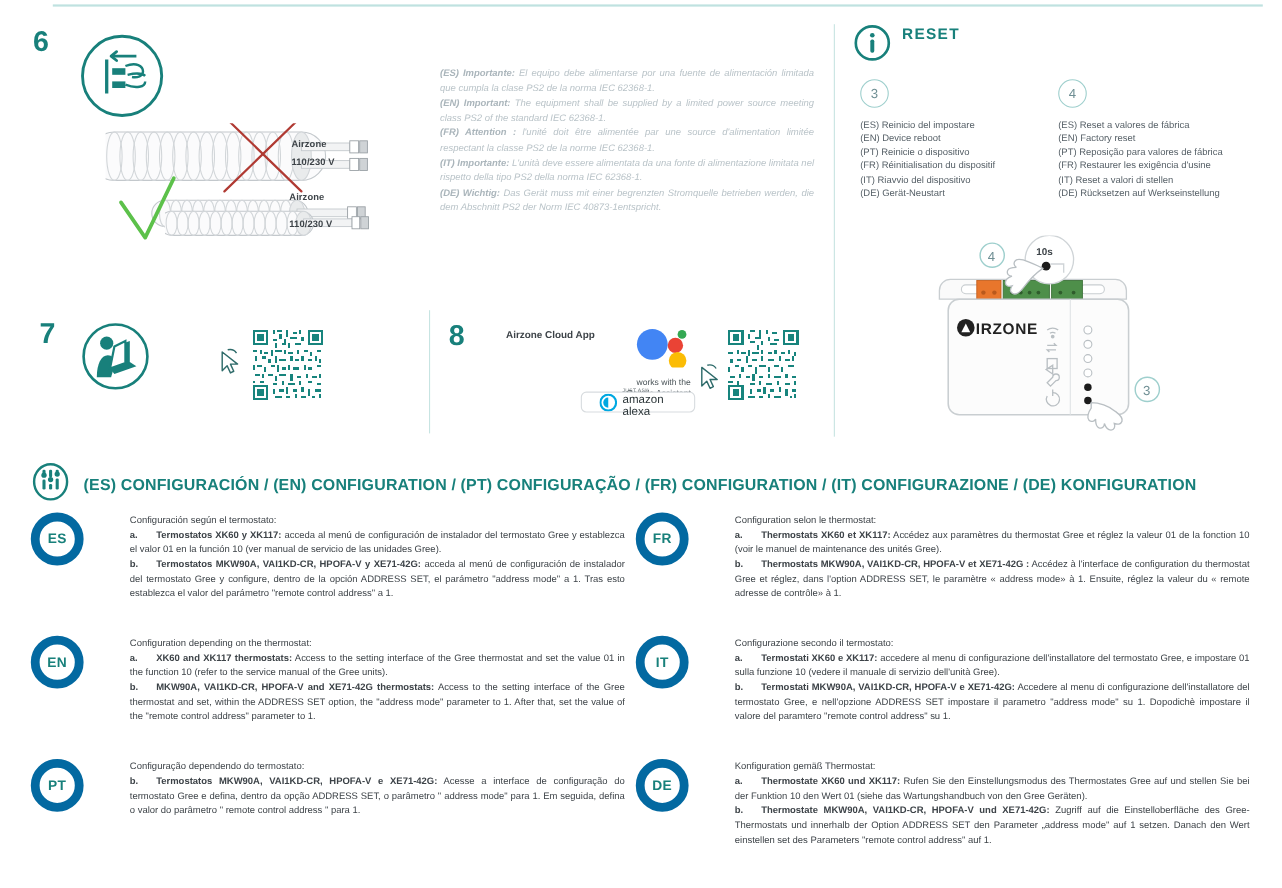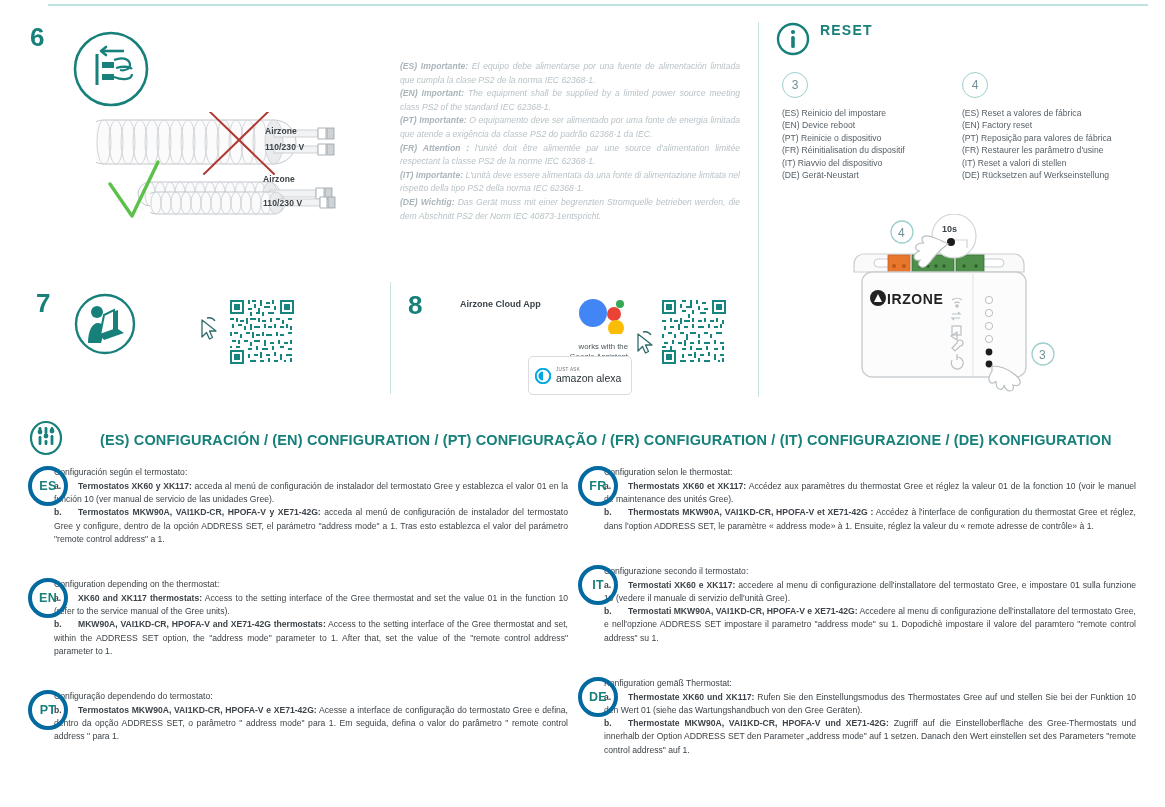--- a/index.html
+++ b/index.html
@@ -52,40 +52,40 @@
 
   
   .device{position:absolute;left:836px;top:214px;width:230px;height:180px;}
   .tenS{font-size:9px;font-weight:700;fill:#3d4348;}
 
   
   .cloudttl{position:absolute;left:440px;top:299px;font-size:9px;font-weight:700;color:#3d4348;margin-left:20px;}
   .ga-wrap{position:absolute;left:533px;top:296px;width:95px;text-align:right;}
   .ga-txt{font-size:7.8px;line-height:10px;color:#4a5458;margin-top:4px;}
   .alexa{
-    position:absolute;left:528px;top:356px;width:104px;height:39px;
+    position:absolute;left:528px;top:356px;width:104px;height:19px;
     border:1px solid #d8dcdf;border-radius:5px;background:#fff;
-    display:flex;align-items:center;gap:5px;padding-left:6px;box-sizing:border-box;
+    display:flex;align-items:center;gap:5px;padding-left:16px;box-sizing:border-box;
   }
   .alexa .jat{font-size:4.6px;color:#6b7478;letter-spacing:.3px;line-height:6px;}
   .alexa .am{font-size:10.5px;color:#2b3538;line-height:11px;}
 
   
   .cfg-head{position:absolute;left:28px;top:420px;display:flex;align-items:center;gap:12px;}
   .cfg-head .ct{
-    font-size:14.5px;font-weight:700;color:#18807b;letter-spacing:.15px;margin-left:24px;
+    font-size:14.5px;font-weight:700;color:#18807b;letter-spacing:.15px;
   }
   .cfg-col{position:absolute;width:540px;}
   .cfg-item{position:relative;margin-bottom:14px;}
   .lang-badge{
     position:absolute;left:0;top:0;width:32px;height:32px;border-radius:50%;
-    border:4px solid #0369a1;color:#18807b;font-size:12.5px;font-weight:700;
+    border:8px solid #0369a1;color:#18807b;font-size:12.5px;font-weight:700;
     display:flex;align-items:center;justify-content:center;letter-spacing:.3px;
   }
-  .cfg-body{margin-left:26px;}
+  .cfg-body{margin-left:90px;}
   .cfg-lead{font-size:8.6px;line-height:13px;color:#3d4348;margin-bottom:1px;}
   .cfg-p{font-size:8.6px;line-height:13.2px;color:#3d4348;text-align:justify;}
   .cfg-p .mk{display:inline-block;width:24px;font-weight:700;}
   .cfg-p b{font-weight:700;}
 </style>
 </head>
 <body>
 
 <div class="page">
 
@@ -193,21 +193,20 @@
   </div>
 
   <div class="cable-lbl" style="left:265px;top:126px;">Airzone</div>
   <div class="cable-lbl" style="left:265px;top:142px;">110/230 V</div>
   <div class="cable-lbl" style="left:263px;top:174px;">Airzone</div>
   <div class="cable-lbl" style="left:263px;top:198px;">110/230 V</div>
 
   <div class="warnblock">
     <div class="warnline"><b>(ES) Importante:</b><span> El equipo debe alimentarse por una fuente de alimentación limitada que cumpla la clase PS2 de la norma IEC 62368-1.</span></div>
     <div class="warnline"><b>(EN) Important:</b><span> The equipment shall be supplied by a limited power source meeting class PS2 of the standard IEC 62368-1.</span></div>
-    <div class="warnline"><b>(PT) Importante:</b><span> O equipamento deve ser alimentado por uma fonte de energia limitada que atende a exigência da classe PS2 do padrão 62368-1 da IEC.</span></div>
     <div class="warnline"><b>(FR) Attention  :</b><span> l'unité doit être alimentée par une source d'alimentation limitée respectant la classe PS2 de la norme IEC 62368-1.</span></div>
     <div class="warnline"><b>(IT) Importante:</b><span> L'unità deve essere alimentata da una fonte di alimentazione limitata nel rispetto della tipo PS2 della norma IEC 62368-1.</span></div>
     <div class="warnline"><b>(DE) Wichtig:</b><span> Das Gerät muss mit einer begrenzten Stromquelle betrieben werden, die dem Abschnitt PS2 der Norm IEC 40873-1entspricht.</span></div>
   </div>
 
   <div class="reset-h">
     <span>
       <svg width="34" height="34" viewBox="0 0 34 34">
         <circle cx="17" cy="17" r="15" fill="none" stroke="#18807b" stroke-width="2.4"></circle>
         <circle cx="17" cy="10" r="2.1" fill="#18807b"></circle>
@@ -225,21 +224,21 @@
     <div class="rline">(FR) Réinitialisation du dispositif</div>
     <div class="rline">(IT) Riavvio del dispositivo</div>
     <div class="rline">(DE) Gerät-Neustart</div>
   </div>
 
   <div class="rs-col" style="left:962px;top:72px;">
     <div class="numcirc">4</div>
     <div class="rline">(ES) Reset a valores de fábrica</div>
     <div class="rline">(EN) Factory reset</div>
     <div class="rline">(PT) Reposição para valores de fábrica</div>
-    <div class="rline">(FR) Restaurer les parâmetro d'usine</div>
+    <div class="rline">(FR) Restaurer les exigência d'usine</div>
     <div class="rline">(IT) Reset a valori di stellen</div>
     <div class="rline">(DE) Rücksetzen auf Werkseinstellung</div>
   </div>
 
   <div class="device">
     <svg width="230" height="180" viewBox="0 0 230 180">
 
       <path d="M28 40 h150 a10 10 0 0 1 10 10 v8 h-170 v-8 a10 10 0 0 1 10 -10 z" fill="#fafafa" stroke="#c9ced1" stroke-width="1.2"></path>
       <rect x="38" y="45" width="22" height="8" rx="4" fill="#fff" stroke="#c9ced1" stroke-width="1"></rect>
       <rect x="146" y="45" width="22" height="8" rx="4" fill="#fff" stroke="#c9ced1" stroke-width="1"></rect>

